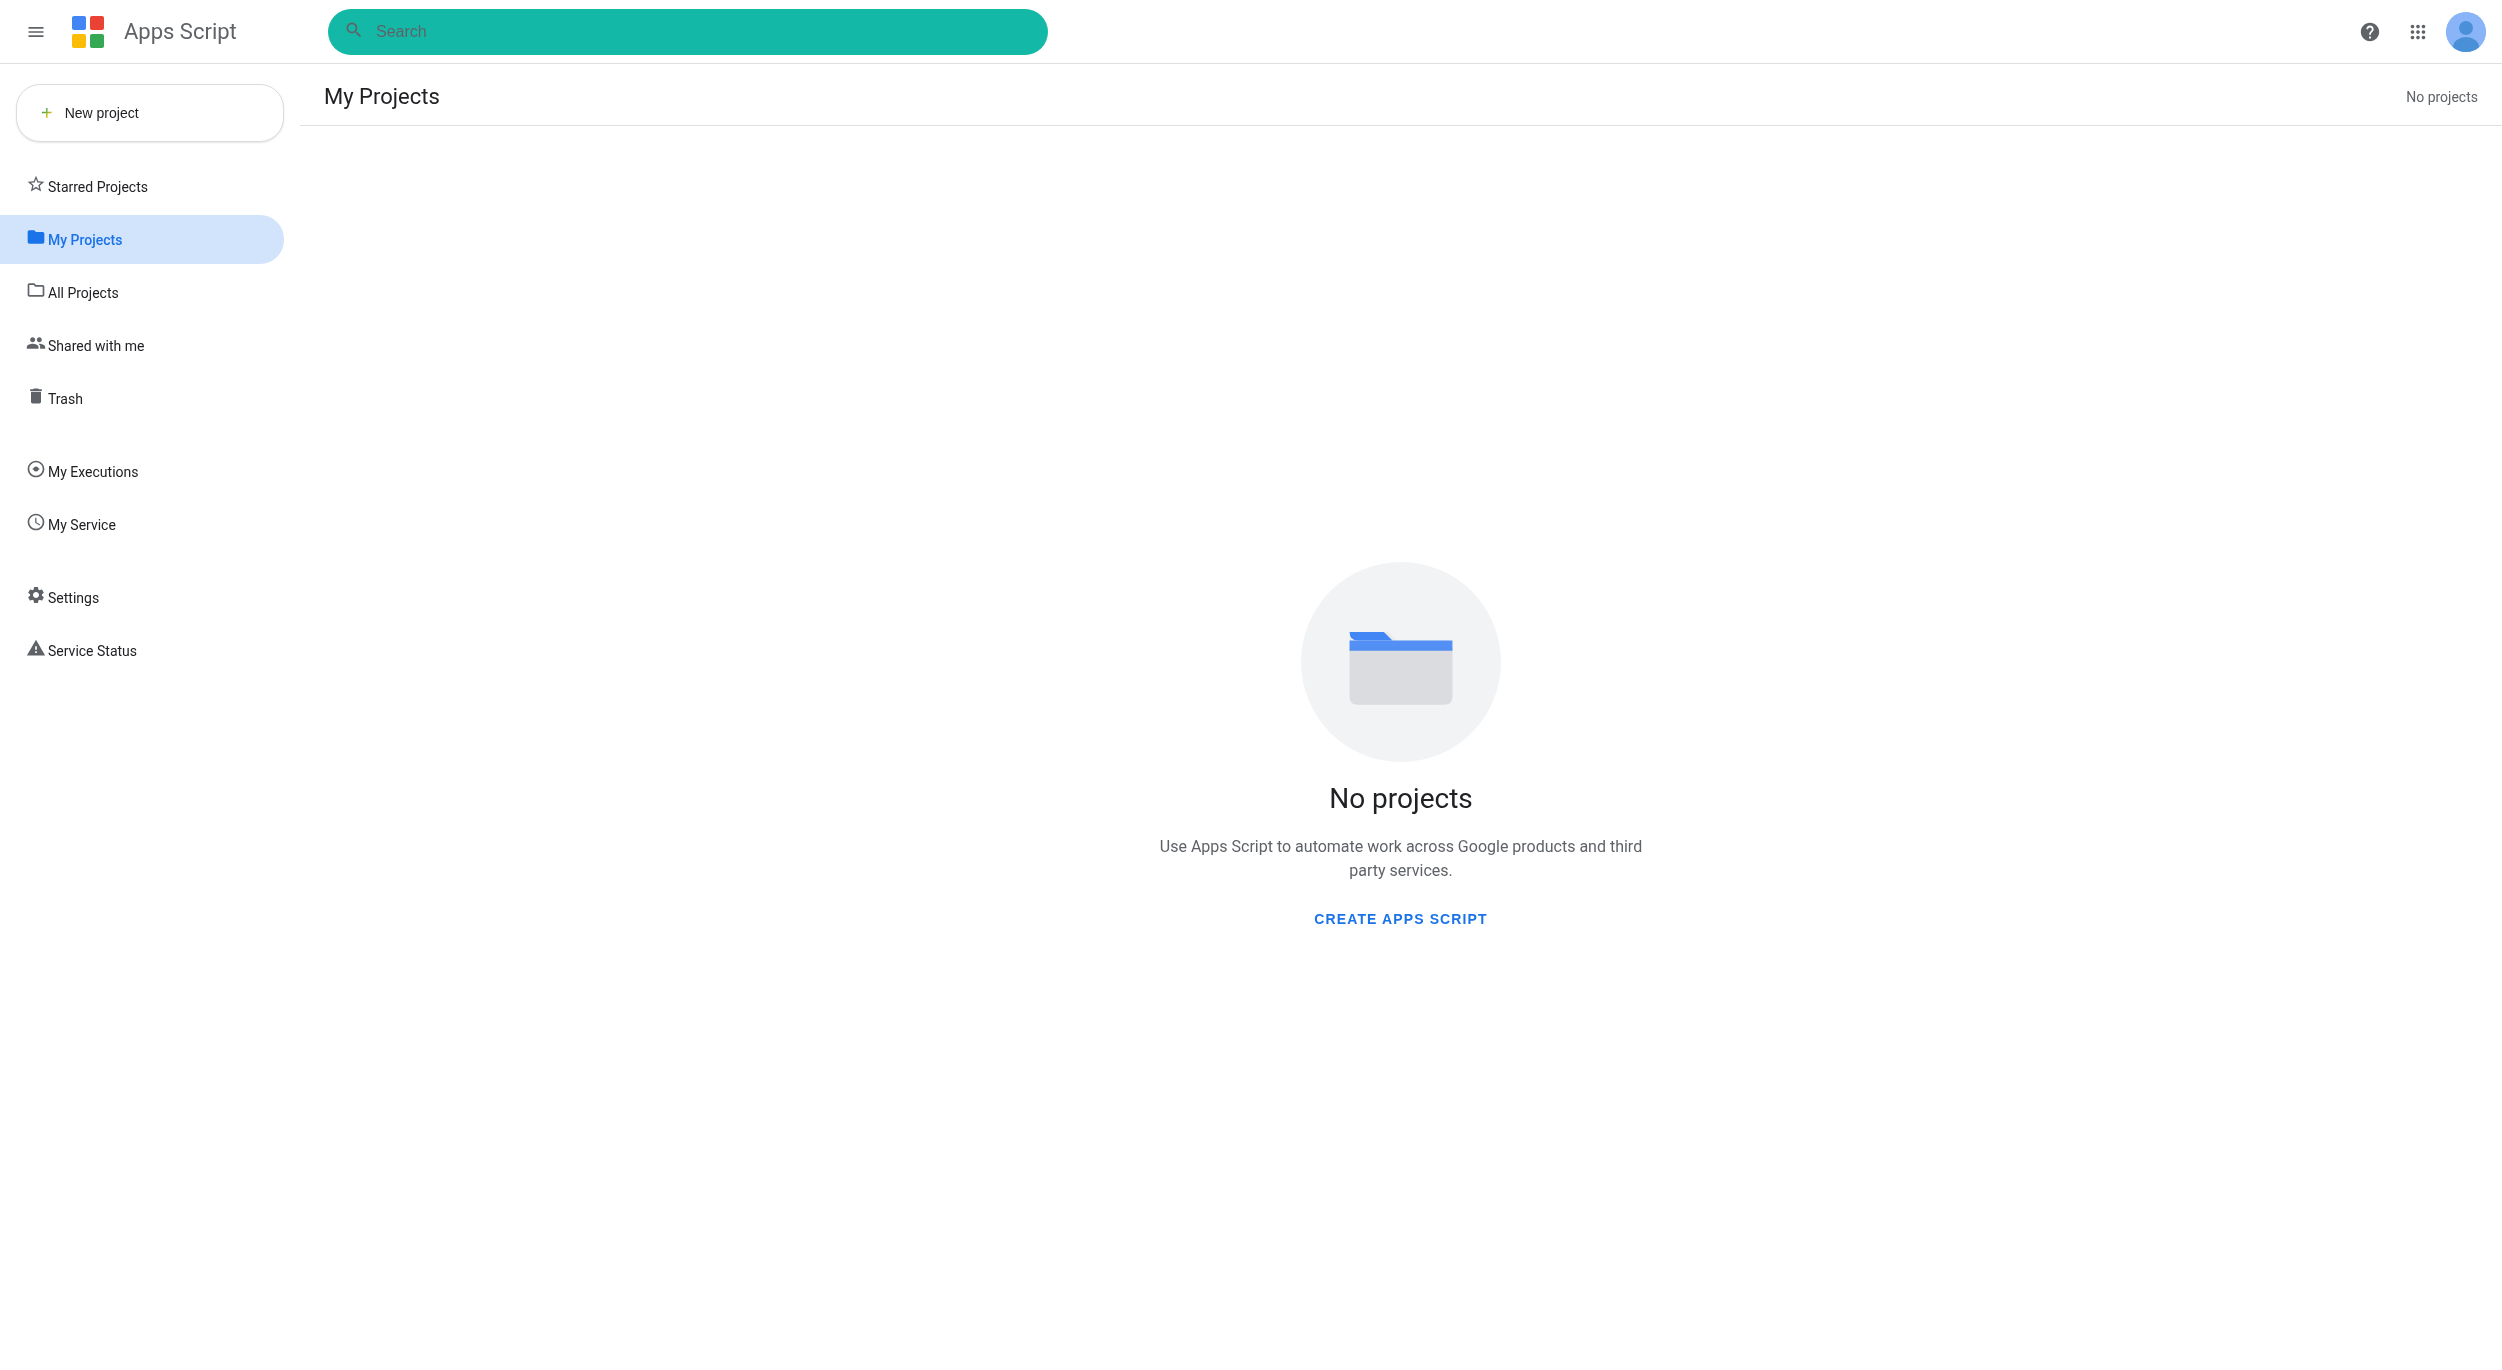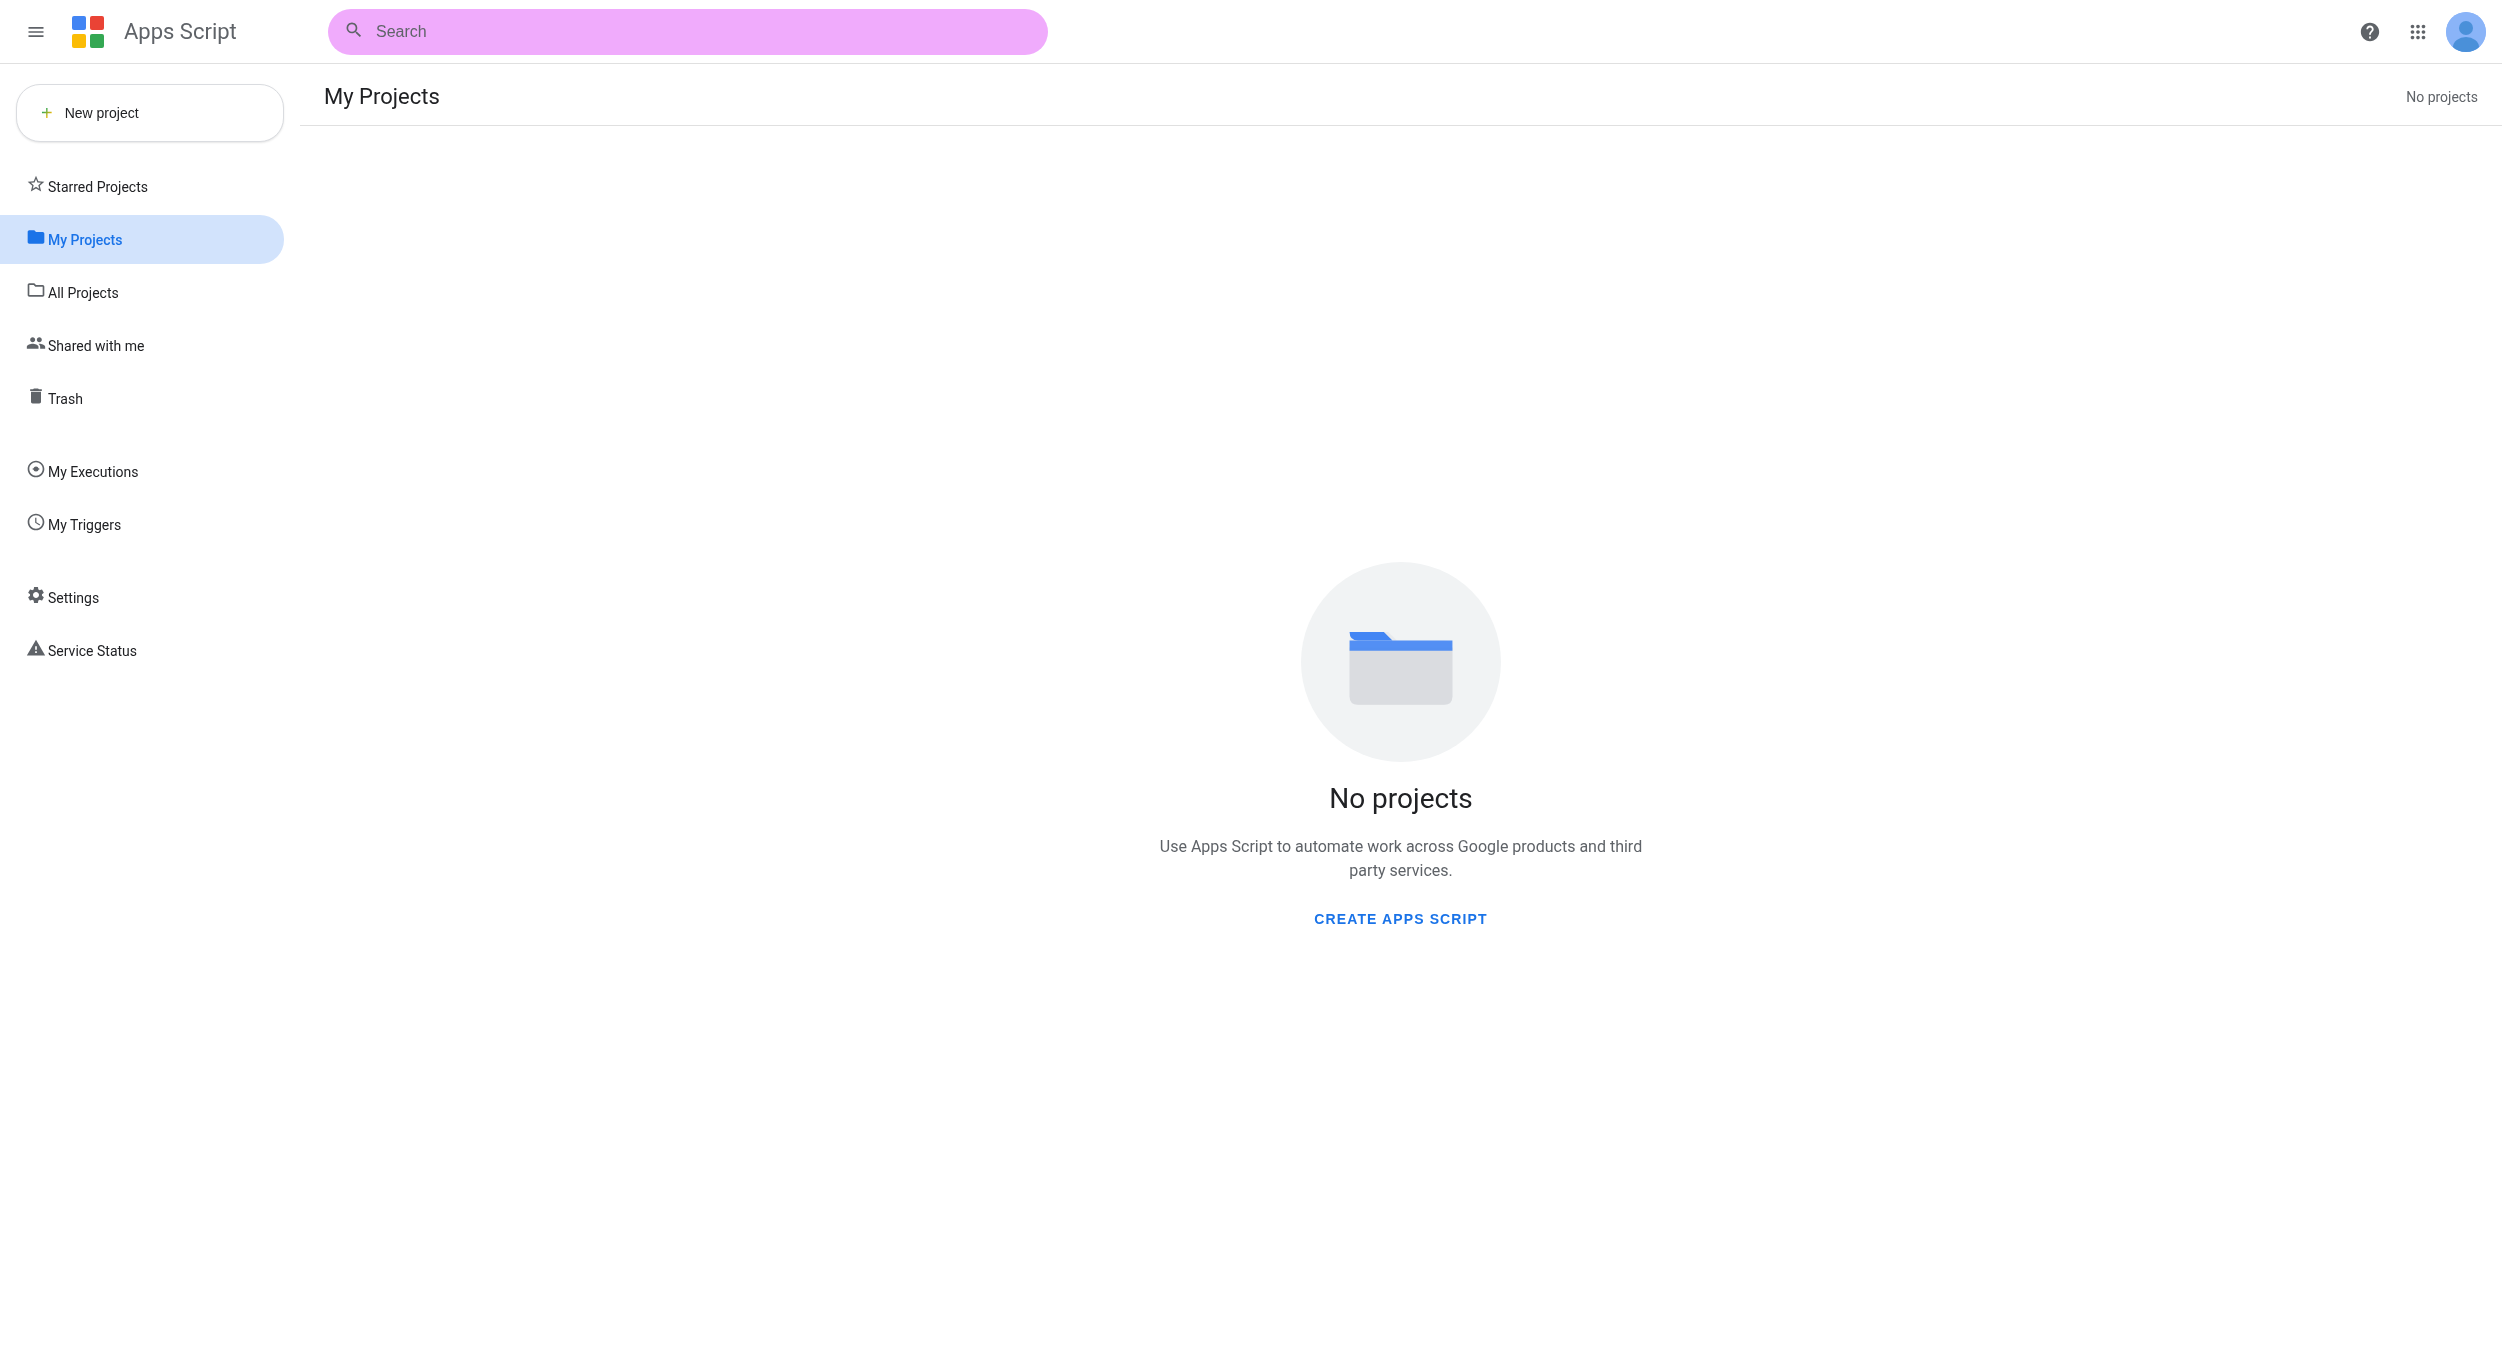--- a/index.html
+++ b/index.html
@@ -55,21 +55,21 @@
       color: #5f6368;
       font-weight: 400;
       letter-spacing: 0;
     }
 
     .search-bar {
       flex: 1;
       max-width: 720px;
       display: flex;
       align-items: center;
-      background: #f0abfc;
+      background: #14b8a6;
       border-radius: 24px;
       padding: 0 16px;
       height: 46px;
       gap: 12px;
     }
     .search-bar input {
       border: none;
       background: transparent;
       outline: none;
       font-size: 16px;
@@ -382,21 +382,21 @@
       </span>
       <span>My Executions</span>
     </div>
 
     <div class="nav-item">
       <span class="nav-icon">
         <svg width="20" height="20" viewBox="0 0 24 24" fill="#5f6368">
           <path d="M11.99 2C6.47 2 2 6.48 2 12s4.47 10 9.99 10C17.52 22 22 17.52 22 12S17.52 2 11.99 2zM12 20c-4.42 0-8-3.58-8-8s3.58-8 8-8 8 3.58 8 8-3.58 8-8 8zm.5-13H11v6l5.25 3.15.75-1.23-4.5-2.67V7z"></path>
         </svg>
       </span>
-      <span>My Triggers</span>
+      <span>My Service</span>
     </div>
 
     <div class="sidebar-spacer"></div>
 
 
     <div class="nav-item">
       <span class="nav-icon">
         <svg width="20" height="20" viewBox="0 0 24 24" fill="#5f6368">
           <path d="M19.14,12.94c0.04-0.3,0.06-0.61,0.06-0.94c0-0.32-0.02-0.64-0.07-0.94l2.03-1.58c0.18-0.14,0.23-0.41,0.12-0.61 l-1.92-3.32c-0.12-0.22-0.37-0.29-0.59-0.22l-2.39,0.96c-0.5-0.38-1.03-0.7-1.62-0.94L14.4,2.81c-0.04-0.24-0.24-0.41-0.48-0.41 h-3.84c-0.24,0-0.43,0.17-0.47,0.41L9.25,5.35C8.66,5.59,8.12,5.92,7.63,6.29L5.24,5.33c-0.22-0.08-0.47,0-0.59,0.22L2.74,8.87 C2.62,9.08,2.66,9.34,2.86,9.48l2.03,1.58C4.84,11.36,4.8,11.69,4.8,12s0.02,0.64,0.07,0.94l-2.03,1.58 c-0.18,0.14-0.23,0.41-0.12,0.61l1.92,3.32c0.12,0.22,0.37,0.29,0.59,0.22l2.39-0.96c0.5,0.38,1.03,0.7,1.62,0.94l0.36,2.54 c0.05,0.24,0.24,0.41,0.48,0.41h3.84c0.24,0,0.44-0.17,0.47-0.41l0.36-2.54c0.59-0.24,1.13-0.56,1.62-0.94l2.39,0.96 c0.22,0.08,0.47,0,0.59-0.22l1.92-3.32c0.12-0.22,0.07-0.47-0.12-0.61L19.14,12.94z M12,15.6c-1.98,0-3.6-1.62-3.6-3.6 s1.62-3.6,3.6-3.6s3.6,1.62,3.6,3.6S13.98,15.6,12,15.6z"></path>
         </svg>

